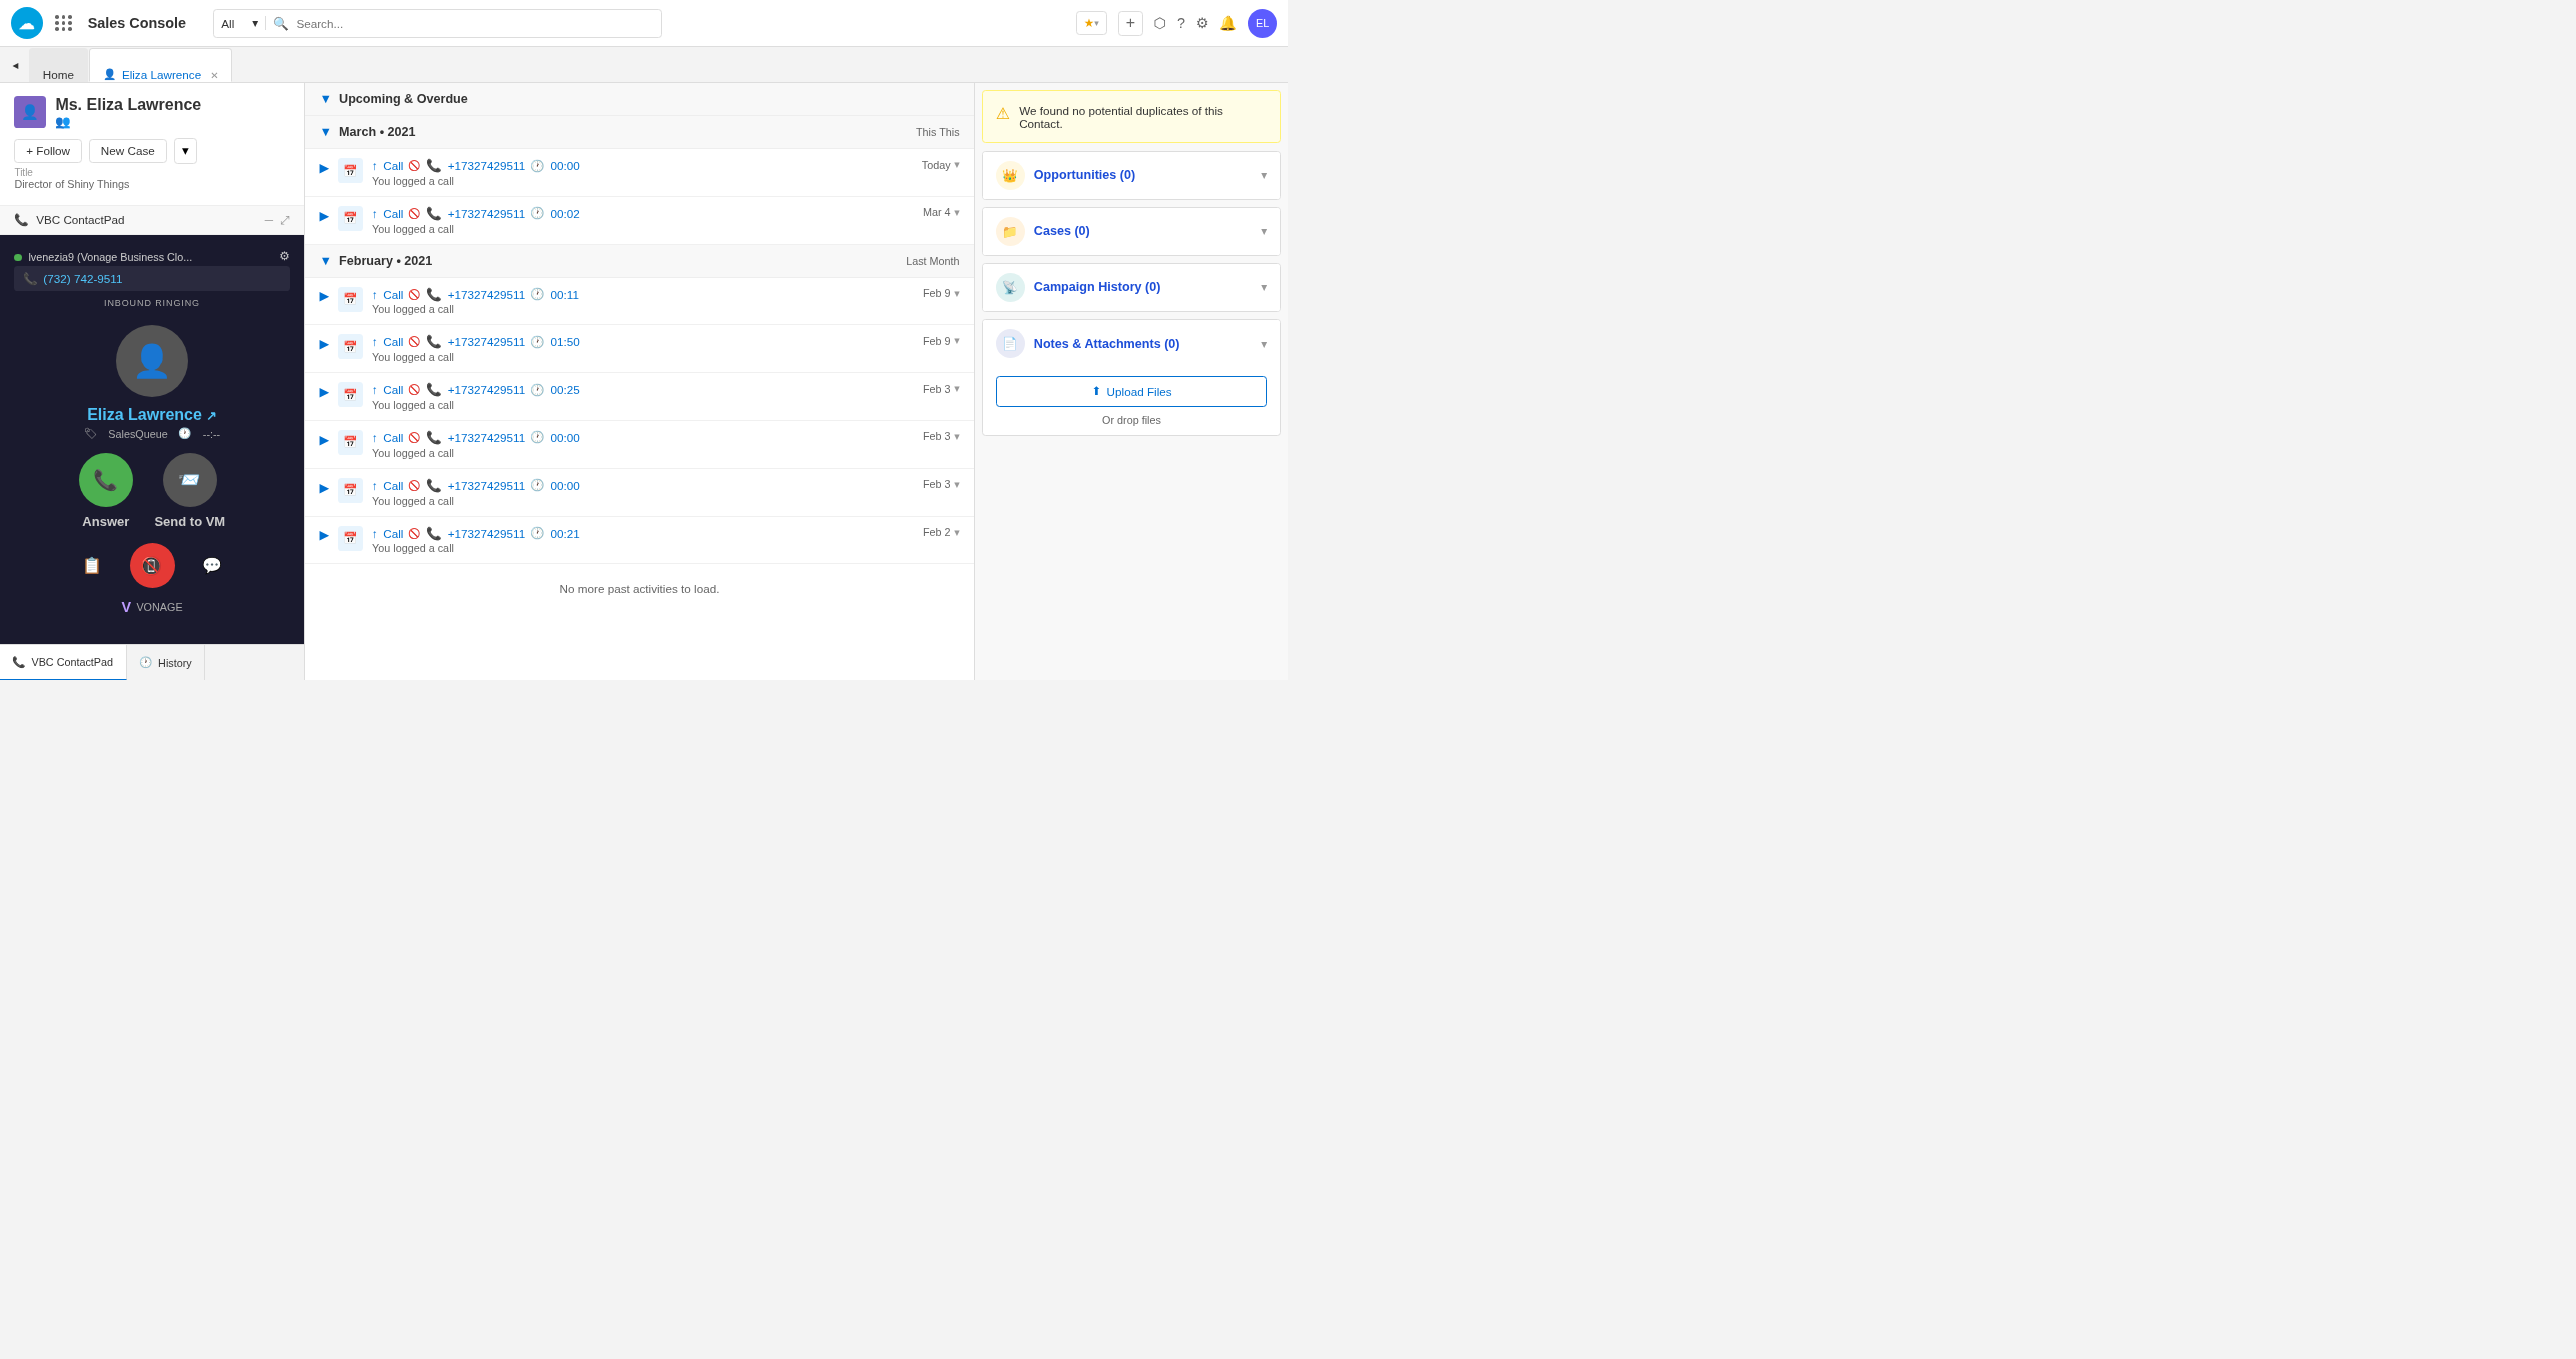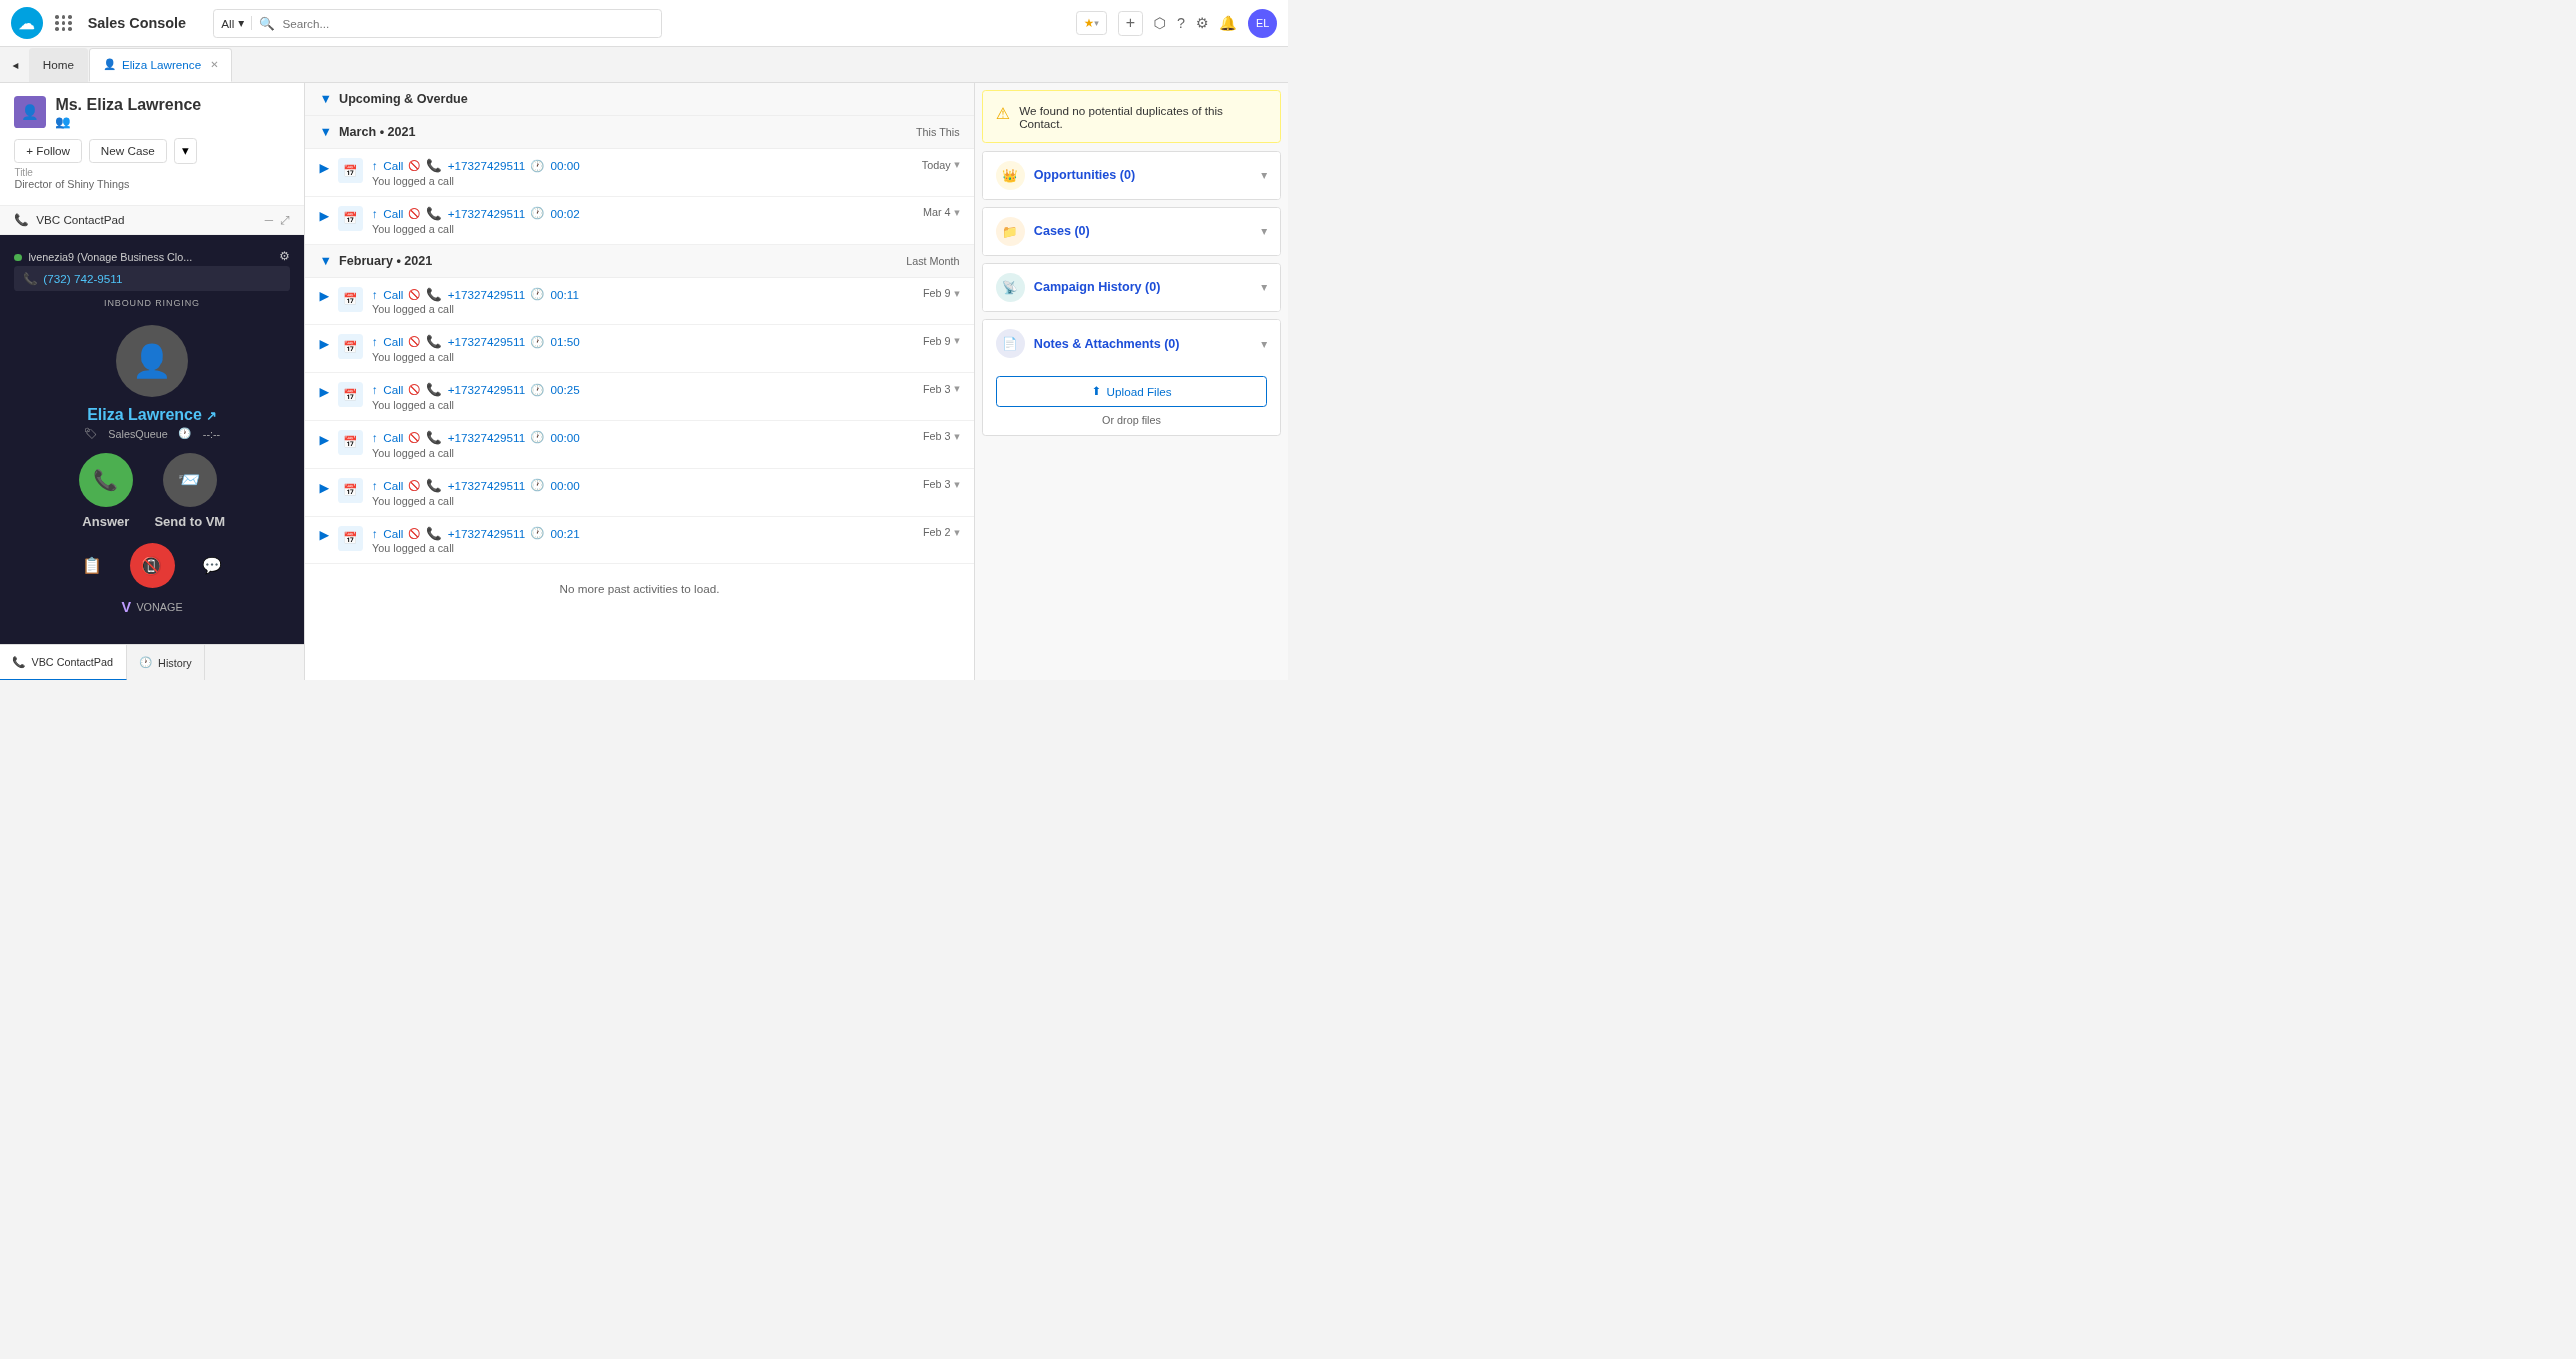--- a/index.html
+++ b/index.html
@@ -17,37 +17,37 @@
       color: white; font-size: 16px; font-weight: bold; flex-shrink: 0;
     }
     .app-name { font-size: 14.4px; font-weight: 600; color: #333; margin-left: 7.2px; }
     .search-bar {
       flex: 1; display: flex; align-items: center;
       border: 0.9px solid #ddd; border-radius: 3.6px; height: 29px;
       margin: 0 18px; max-width: 449px; background: #fff;
     }
     .search-all {
       display: flex; align-items: center; padding: 0 7.2px;
-      border-right: 0.9px solid #ddd; color: #333; font-size: 11.7px; gap: 4px; cursor: pointer;
+      border-right: 0.9px solid #ddd; color: #333; font-size: 11.7px; gap: 18px; cursor: pointer;
     }
     .search-input {
       border: none; outline: none; padding: 0 7.2px; font-size: 11.7px; color: #999; flex: 1;
     }
     .nav-icons { display: flex; align-items: center; gap: 10.8px; margin-left: auto; }
     .avatar { width: 29px; height: 29px; border-radius: 50%; background: #5c5cff; color: white; display: flex; align-items: center; justify-content: center; font-size: 10.8px; }
 
     
     .tab-bar {
       display: flex; align-items: center; height: 36px;
       background: #f3f3f3; border-bottom: 0.9px solid #ddd;
       padding: 0 3.6px; gap: 1.8px;
     }
     .tab-more { padding: 7.2px 9px; color: #333; cursor: pointer; }
     .tab {
-      display: flex; align-items: center; padding: 0 12.6px; height: 34px;
+      display: flex; align-items: flex-end; padding: 0 12.6px; height: 34px;
       background: #f3f3f3; border: 0.9px solid transparent;
       border-radius: 3.6px 3.6px 0 0; cursor: pointer; gap: 5.4px; color: #333; font-size: 11.7px;
     }
     .tab.active {
       background: #fff; border-color: #ddd; border-bottom-color: #fff;
       color: #0070d2;
     }
     .tab-home { background: #e8e8e8; }
     .tab-close { color: #999; margin-left: 3.6px; cursor: pointer; font-size: 10px; }
 

